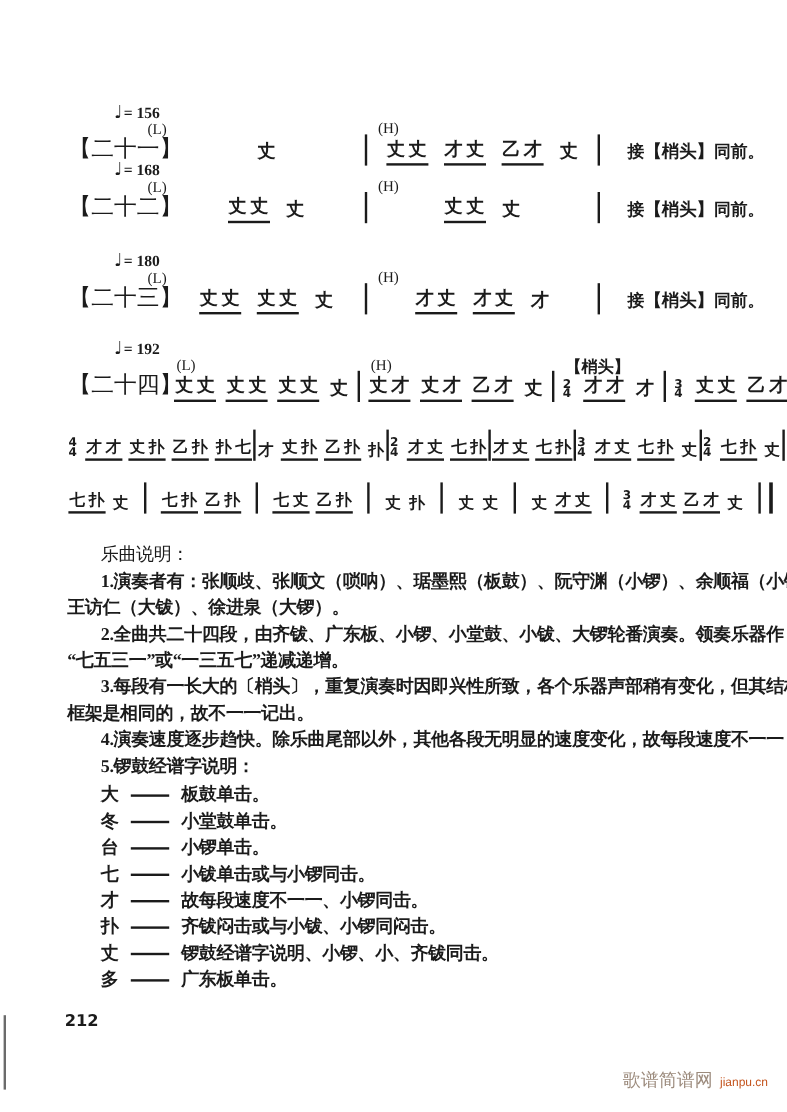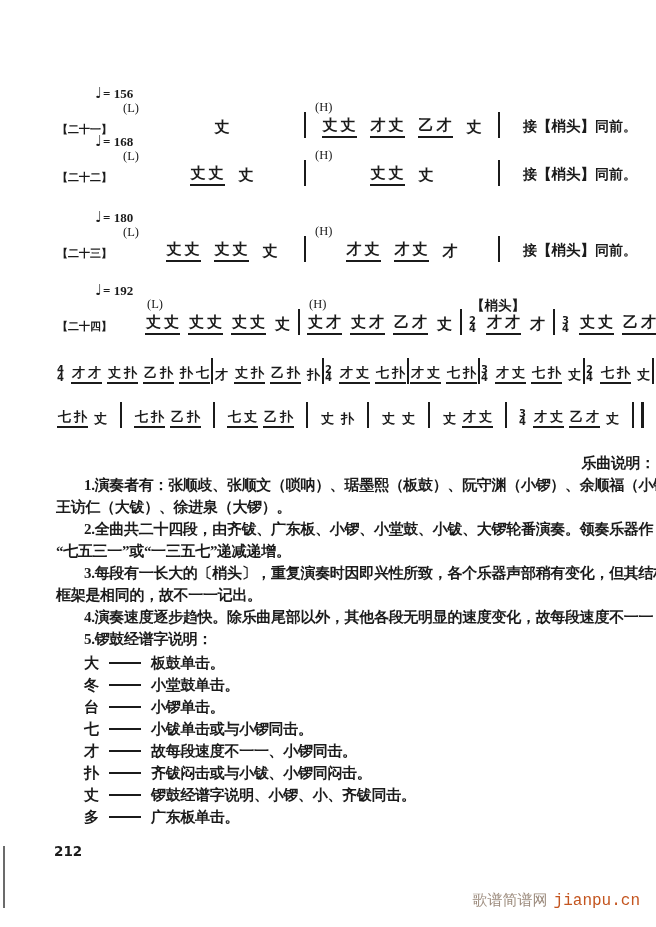--- a/index.html
+++ b/index.html
@@ -7,21 +7,21 @@
   .page{position:relative;width:656px;height:927px;background:#ffffff;overflow:hidden;
         font-family:"Liberation Serif","DejaVu Serif",serif;color:#1b1b1b;}
   
   #score{position:absolute;left:0;top:0;width:656px;height:450px;}
   .section{position:absolute;left:57px;width:599px;height:56px;}
   .tempo{position:absolute;left:38px;top:-2px;font-weight:bold;font-size:13px;white-space:nowrap;}
   .note-glyph{font-family:"DejaVu Sans",sans-serif;font-size:15px;margin-right:1px;}
   .lmark{position:absolute;left:66px;top:15px;font-size:12.5px;}
   .line{display:flex;align-items:flex-end;}
   .sline{position:absolute;left:0;top:14px;width:599px;}
-  .slabel{font-weight:bold;font-size:11px;width:86px;flex:0 0 auto;white-space:nowrap;padding-bottom:1px;}
+  .slabel{font-weight:normal;font-size:19px;width:86px;flex:0 0 auto;white-space:nowrap;padding-bottom:1px;}
   .s24row .slabel{width:84px;}
   .measure{display:flex;flex-direction:column;flex:0 0 auto;}
   .m1{width:158px;} .m2{width:186px;}
   .marker{height:17px;font-size:12.5px;padding-left:6px;white-space:nowrap;}
   .marker.bold{font-weight:bold;font-size:13.5px;}
   .notes-row{display:flex;align-items:flex-end;gap:13px;justify-content:center;}
   .s24row .notes-row{justify-content:flex-start;gap:8px;padding:0 4px;}
   .group{display:inline-flex;padding:0 1px 2px 1px;}
   .group.tied{border-bottom:2px solid #1b1b1b;}
   .note{font-weight:bold;font-size:15px;line-height:17px;white-space:nowrap;}
@@ -33,34 +33,34 @@
   .timesig{display:inline-flex;flex-direction:column;align-items:center;font-weight:bold;
            font-size:10px;line-height:8px;padding-bottom:2px;margin-right:2px;
            font-family:"DejaVu Sans",sans-serif;}
   .full{position:absolute;left:57px;width:588px;justify-content:space-between;}
   .full .notes-row{gap:5px;}
   .full .note{font-size:13px;line-height:15px;}
   .full .barline{margin:0 1px;}
   
   .expl{position:absolute;left:56px;top:452px;width:599px;font-size:15px;line-height:22px;
         font-weight:600;letter-spacing:-0.3px;}
-  .expl-heading{padding-left:28px;font-weight:bold;height:22px;text-align:right;}
+  .expl-heading{padding-left:28px;font-weight:normal;height:22px;}
   .pline{height:22px;white-space:nowrap;}
   .pline.indent{padding-left:28px;}
   #glossary{margin-top:2px;padding-left:28px;}
   .grow{display:flex;align-items:center;height:22px;}
   .gsym{font-weight:bold;width:19px;flex:0 0 auto;}
   .gdash{width:32px;height:2px;background:#1b1b1b;margin:0 10px 0 6px;flex:0 0 auto;}
   .gdesc{white-space:nowrap;}
   
   .pagenum{position:absolute;left:54px;top:843px;font-size:13.5px;font-weight:600;
            font-family:"DejaVu Sans",sans-serif;}
   .watermark{position:absolute;right:16px;top:891px;font-size:15px;white-space:nowrap;}
   .wm-site{color:#9c8b7d;margin-right:6px;}
-  .wm-url{color:#c4551f;text-decoration:none;font-family:Liberation Mono, monospace;font-size:16px;}
+  .wm-url{color:#c4551f;text-decoration:none;font-family:Liberation Sans, sans-serif;font-size:10px;}
   .edge-line{position:absolute;left:3px;top:846px;width:2px;height:62px;background:#6b6b6b;}
 </style>
 </head>
 <body>
 
 <div class="page">
   <div id="score">
       <div class="section" style="top: 86px;">
         <div class="tempo"><span class="note-glyph">♩</span><span class="tempo-val">= 156</span></div>
         <div class="lmark">(L)</div>

